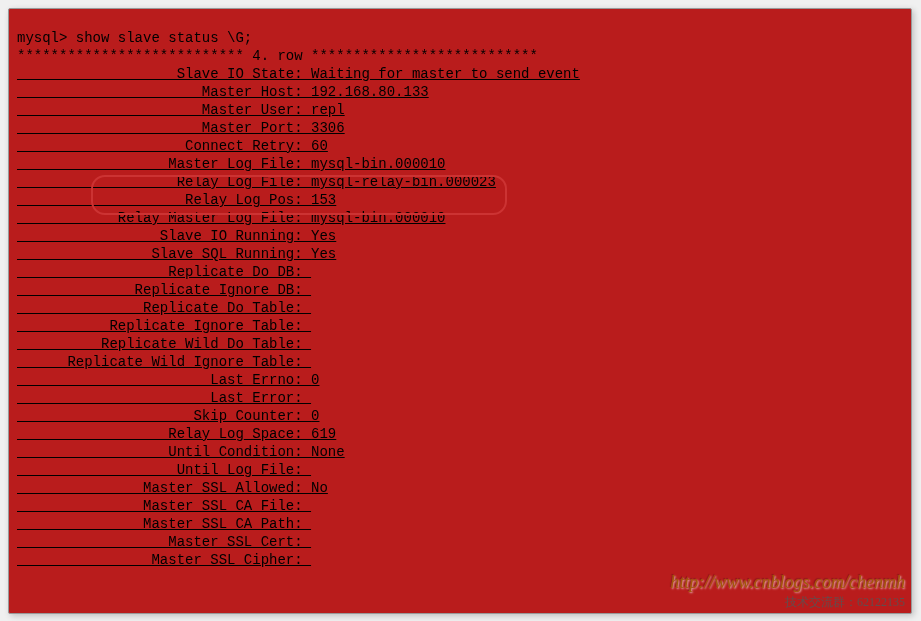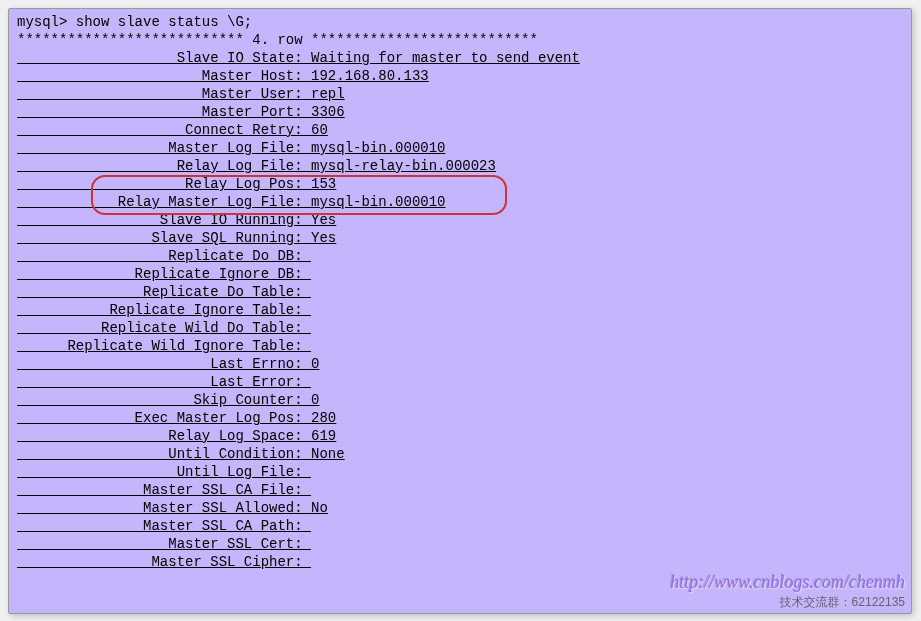--- a/index.html
+++ b/index.html
@@ -10,25 +10,25 @@
     body {
       font-family: "Courier New", Consolas, monospace;
       font-size: 14px;
       background: #f0f0f0;
       padding: 8px;
       width: 921px;
       height: 621px;
       position: relative;
     }
     .terminal-window {
-      background: #c4b5fd;
+      background: #b91c1c;
       border: 1px solid #999;
       border-radius: 2px;
       box-shadow: 2px 2px 6px rgba(0,0,0,0.2);
-      padding: 4px 8px;
+      padding: 20px 8px;
       width: 904px;
       height: 606px;
       overflow: hidden;
       position: relative;
     }
     .line {
       white-space: pre;
       line-height: 18px;
       color: #000;
       font-family: "Courier New", Consolas, monospace;
@@ -44,30 +44,30 @@
       border: 2px solid #cc3333;
       border-radius: 14px;
       pointer-events: none;
     }
     .watermark-url {
       position: absolute;
       bottom: 28px;
       right: 16px;
       font-family: Georgia, serif;
       font-size: 18px;
-      color: #8b5cf6;
+      color: #a16207;
       text-shadow: 1px 1px 2px rgba(255,255,255,0.8), -1px -1px 1px rgba(0,0,0,0.3);
       opacity: 0.85;
       font-style: italic;
     }
     .watermark-group {
       position: absolute;
       bottom: 10px;
       right: 16px;
-      font-family: Liberation Sans, sans-serif;
+      font-family: Liberation Serif, serif;
       font-size: 12px;
       color: #555;
       opacity: 0.85;
     }
   </style>
 </head>
 <body>
 
 <div class="terminal-window">
   <div class="line">mysql&gt; show slave status \G;</div>
@@ -86,26 +86,25 @@
       <div class="status-row"><span class="line">                Slave_SQL_Running: </span><span class="line">Yes</span></div>
       <div class="status-row"><span class="line">                  Replicate_Do_DB: </span><span class="line"></span></div>
       <div class="status-row"><span class="line">              Replicate_Ignore_DB: </span><span class="line"></span></div>
       <div class="status-row"><span class="line">               Replicate_Do_Table: </span><span class="line"></span></div>
       <div class="status-row"><span class="line">           Replicate_Ignore_Table: </span><span class="line"></span></div>
       <div class="status-row"><span class="line">          Replicate_Wild_Do_Table: </span><span class="line"></span></div>
       <div class="status-row"><span class="line">      Replicate_Wild_Ignore_Table: </span><span class="line"></span></div>
       <div class="status-row"><span class="line">                       Last_Errno: </span><span class="line">0</span></div>
       <div class="status-row"><span class="line">                       Last_Error: </span><span class="line"></span></div>
       <div class="status-row"><span class="line">                     Skip_Counter: </span><span class="line">0</span></div>
-      <div class="status-row"><span class="line">              Exec_Master_Log_Pos: </span><span class="line">280</span></div>
       <div class="status-row"><span class="line">                  Relay_Log_Space: </span><span class="line">619</span></div>
       <div class="status-row"><span class="line">                  Until_Condition: </span><span class="line">None</span></div>
       <div class="status-row"><span class="line">                   Until_Log_File: </span><span class="line"></span></div>
+      <div class="status-row"><span class="line">               Master_SSL_Allowed: </span><span class="line">No</span></div>
       <div class="status-row"><span class="line">               Master_SSL_CA_File: </span><span class="line"></span></div>
-      <div class="status-row"><span class="line">               Master_SSL_Allowed: </span><span class="line">No</span></div>
       <div class="status-row"><span class="line">               Master_SSL_CA_Path: </span><span class="line"></span></div>
       <div class="status-row"><span class="line">                  Master_SSL_Cert: </span><span class="line"></span></div>
       <div class="status-row"><span class="line">                Master_SSL_Cipher: </span><span class="line"></span></div>
     </div>
   <div class="highlight-box" id="highlight-box" style="top: 166px; left: 82px; width: 416px; height: 40px;"></div>
 </div>
 
 <div class="watermark-url">http://www.cnblogs.com/chenmh</div>
 <div class="watermark-group">技术交流群：62122135</div>
 

